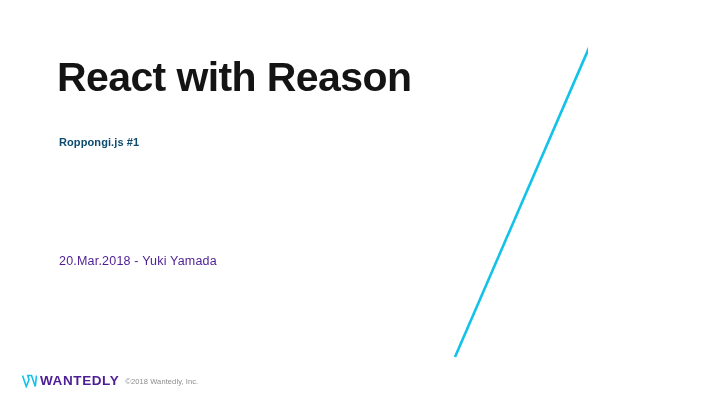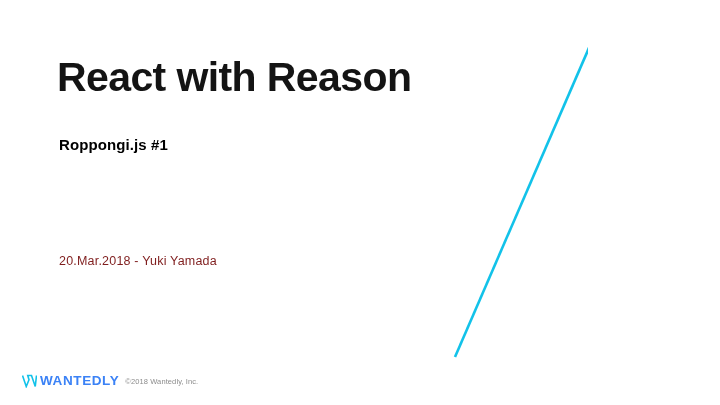--- a/index.html
+++ b/index.html
@@ -37,33 +37,33 @@
     font-weight: bold;
     color: #141414;
     letter-spacing: -0.6px;
     line-height: 1.1;
     white-space: nowrap;
   }
   .subtitle {
     position: absolute;
     left: 59px;
     top: 136px;
-    font-size: 15px;
+    font-size: 11px;
     font-weight: bold;
-    color: #000000;
+    color: #0c4a6e;
     letter-spacing: 0.1px;
     white-space: nowrap;
   }
   .byline {
     position: absolute;
     left: 59px;
     top: 254px;
     font-size: 12.5px;
     font-weight: normal;
-    color: #7f1d1d;
+    color: #4c1d95;
     letter-spacing: 0.2px;
     white-space: nowrap;
   }
   .footer {
     position: absolute;
     left: 22px;
     bottom: 17px;
     display: flex;
     align-items: flex-end;
   }
@@ -74,21 +74,21 @@
   }
   .logo-mark {
     width: 15px;
     height: 14px;
     margin-right: 3px;
     display: block;
   }
   .logo-text {
     font-size: 13.5px;
     font-weight: bold;
-    color: #3b82f6;
+    color: #4c1d95;
     letter-spacing: 0.6px;
     line-height: 14px;
   }
   .copyright {
     font-size: 7.5px;
     color: #8c8c8c;
     margin-left: 6px;
     line-height: 13px;
     letter-spacing: 0.1px;
     text-align: center;

